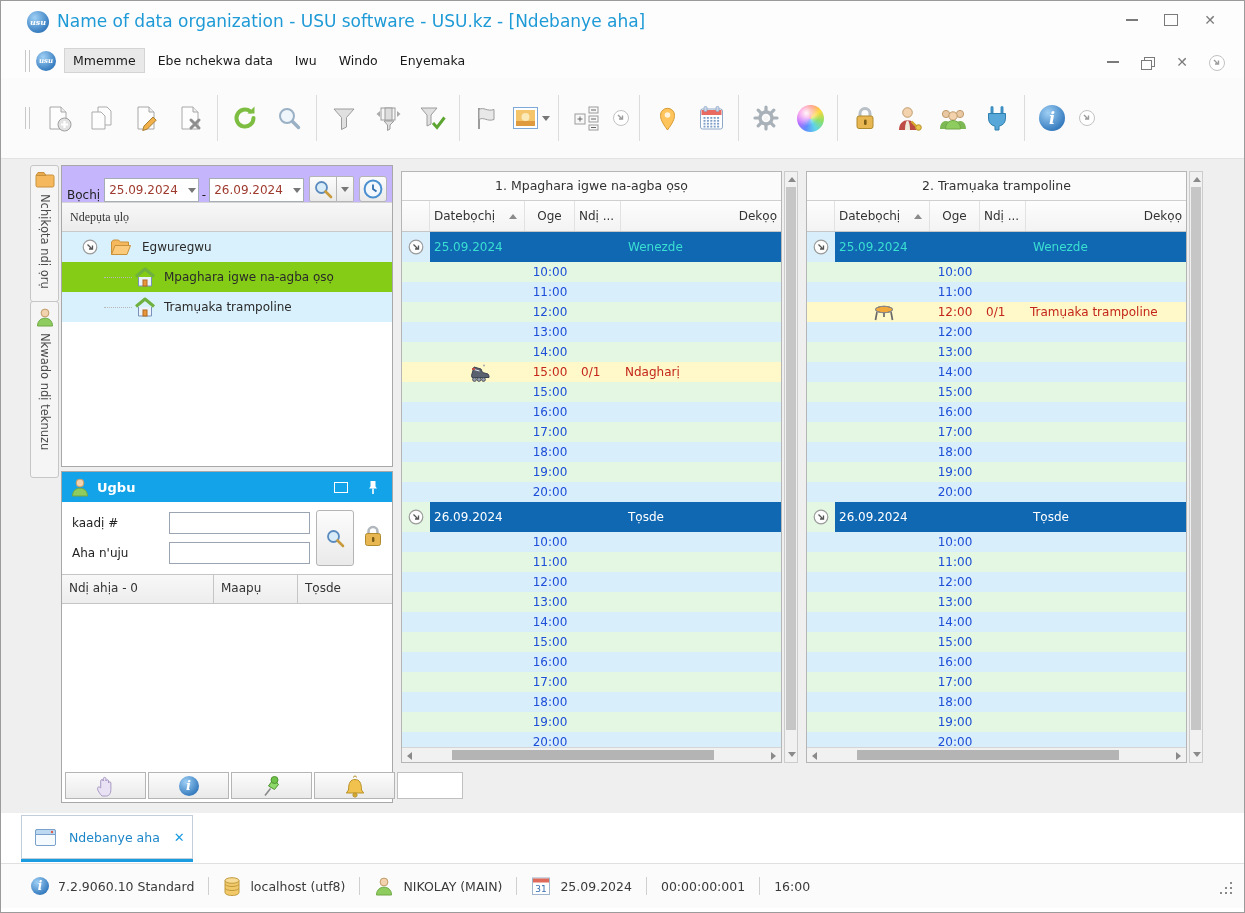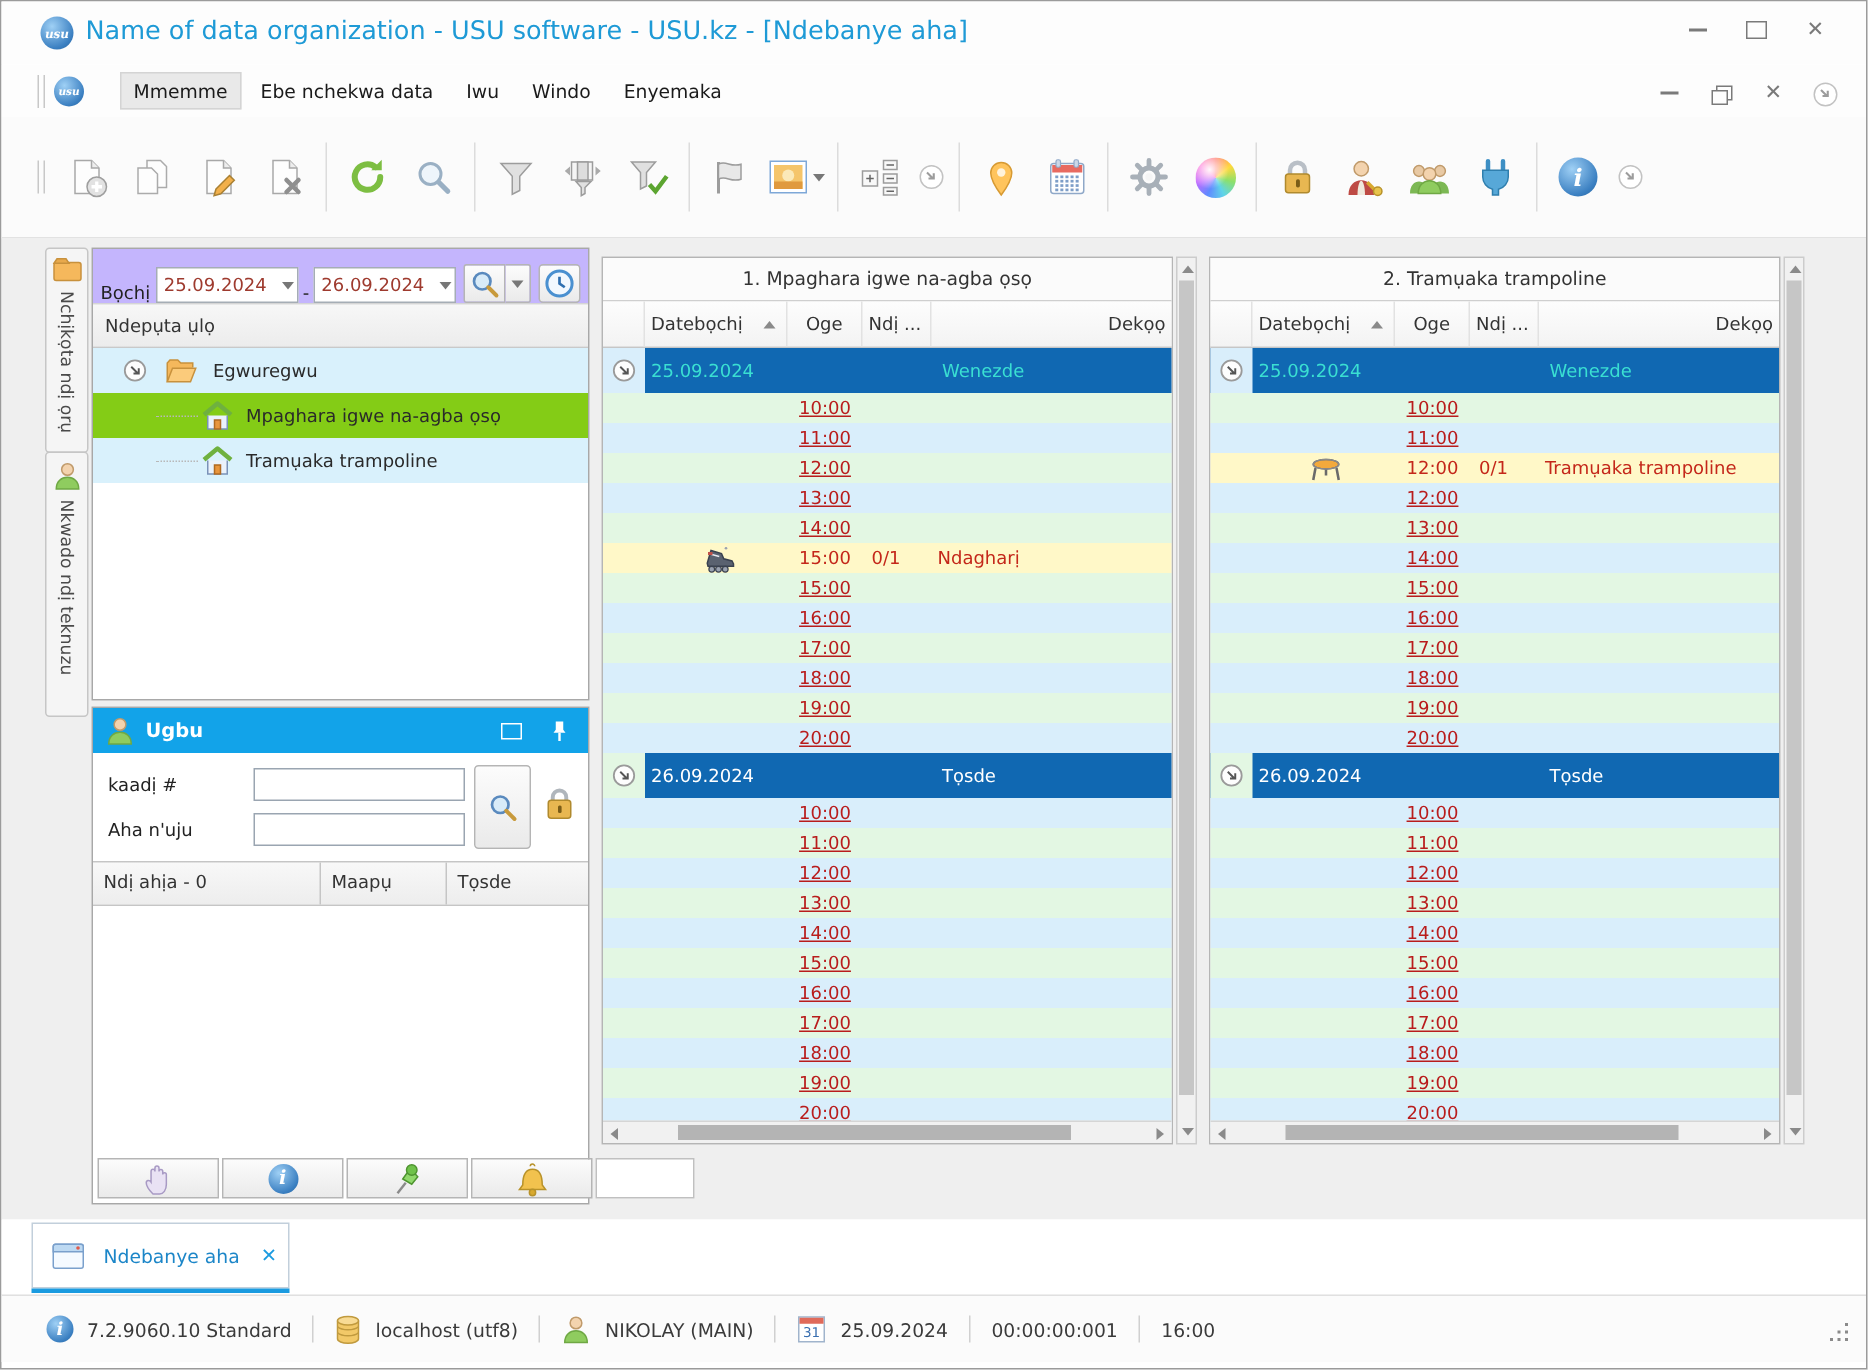--- a/index.html
+++ b/index.html
@@ -16,21 +16,21 @@
   .ctl-min{width:12px;height:2px;background:#7a7a7a;display:inline-block;}
   .ctl-max{width:12px;height:10px;border:1.5px solid #7a7a7a;display:inline-block;}
   .ctl-close{font-size:14px;line-height:14px;color:#7a7a7a;}
   .ctl-restore{position:relative;width:13px;height:11px;display:inline-block;}
   .ctl-restore:before{content:"";position:absolute;left:3px;top:0;width:9px;height:8px;border:1.5px solid #7a7a7a;}
   .ctl-restore:after{content:"";position:absolute;left:0;top:3px;width:9px;height:8px;border:1.5px solid #7a7a7a;background:#fdfdfd;}
 
   
   #menubar{position:absolute;left:0;top:42px;right:0;height:35px;background:#fdfdfd;display:flex;align-items:center;}
   .grip{width:3px;height:22px;border-left:1px solid #c8c8c8;border-right:1px solid #c8c8c8;margin:0 6px 0 24px;}
-  #menu-items{display:flex;align-items:flex-start;gap:4px;margin-left:24px;}
+  #menu-items{display:flex;align-items:flex-start;gap:4px;margin-left:8px;}
   .menu-item{padding:5px 9px;color:#1a1a1a;font-size:12.5px;white-space:nowrap;}
   .menu-item.active{background:#e9e9e9;border:1px solid #d4d4d4;padding:4px 8px;}
   #menu-ctrls{right:56px;top:54px;gap:22px;}
   #menu-overflow{position:absolute;right:18px;top:53px;}
 
   
   #toolbar{position:absolute;left:0;top:77px;right:0;height:80px;background:#fbfbfb;border-bottom:1px solid #e2e2e2;display:flex;align-items:center;}
   .tb-btn{width:44px;height:46px;display:flex;align-items:center;justify-content:center;border-radius:3px;}
   .tb-btn.small{width:26px;}
   .tb-sep{width:1px;height:46px;background:#dcdcdc;margin:0 5px;}
@@ -59,21 +59,21 @@
   .panel-hdr .ptitle{margin-left:7px;font-size:13px;color:#56799e;}
   .hdr-sp{flex:1;}
   .restore-ic{width:12px;height:9px;border:1.5px solid #8a9ab0;display:inline-block;}
   .pin-ic{display:inline-flex;margin-left:18px;margin-right:4px;}
   #date-row{height:36px;display:flex;align-items:flex-end;padding:0 5px;background:#c4b5fd;}
   .date-lbl{font-size:12px;color:#222;margin-right:4px;}
   .combo{width:100px;height:24px;border:1px solid #a5adb5;background:#fff;display:flex;align-items:center;box-sizing:border-box;}
   .combo .cval{flex:1;overflow:hidden;white-space:nowrap;font-size:12px;color:#9e3a2e;padding-left:4px;width:58px;}
   .combo .carrow{width:14px;display:flex;justify-content:center;}
   .btn{border:1px solid #b5b5b5;background:linear-gradient(#fcfcfc,#eaeaea);display:flex;align-items:center;justify-content:center;box-sizing:border-box;}
-  #list-hdr{height:28px;line-height:28px;background:linear-gradient(#f7f7f7,#ececec);border-top:1px solid #d5d5d5;border-bottom:1px solid #c9c9c9;padding-left:8px;color:#333;}
+  #list-hdr{height:28px;line-height:28px;background:linear-gradient(#f7f7f7,#ececec);border-top:1px solid #d5d5d5;border-bottom:1px solid #c9c9c9;padding-left:8px;color:#333;font-family:Liberation Serif, serif;}
   .trow{height:30px;position:relative;}
   .trow .t-label{position:absolute;top:0;line-height:30px;font-size:12px;color:#2a2a2a;white-space:nowrap;}
   .dotline{position:absolute;top:15px;border-top:1px dotted #b8b8b8;}
 
   
   #current-panel{left:60px;top:312px;width:330px;height:330px;}
   #current-hdr{height:30px;background:#12a3e9;display:flex;align-items:center;padding:0 8px;}
   #current-hdr .ptitle{color:#fff;font-weight:bold;font-size:13px;margin-left:7px;}
   .fld-label{position:absolute;left:10px;font-size:12px;color:#222;}
   .fld-input{position:absolute;left:107px;width:141px;height:22px;border:1px solid #9aa5b1;background:#fff;box-sizing:border-box;font-size:12px;padding:0 3px;font-family:inherit;}
@@ -90,21 +90,21 @@
   .sc{border-right:1px solid #e2e2e2;box-sizing:border-box;display:flex;align-items:center;padding:0 4px;color:#333;}
   .srow{position:relative;height:20px;line-height:20px;font-size:12px;}
   .srow.group{height:30px;line-height:30px;background:#1068b2;}
   .stripe-green{background:#e3f7e3;}
   .stripe-blue{background:#d9eefb;}
   .srow.entry{background:#fff8c8;color:#c4271a;}
   .exp-cell{position:absolute;left:0;top:0;bottom:0;width:28px;display:flex;align-items:center;justify-content:center;}
   .g-date{position:absolute;left:32px;top:0;font-size:12px;}
   .g-day{position:absolute;left:226px;top:0;font-size:12px;}
   .g-cyan{color:#3adfd2;} .g-white{color:#fff;}
-  .t-time{position:absolute;left:123px;width:50px;text-align:center;color:#b91c1c;text-decoration:underline;}
+  .t-time{position:absolute;left:123px;width:50px;text-align:center;color:#1d4ed8;}
   .e-ic{position:absolute;left:66px;top:0;height:20px;display:flex;align-items:center;}
   .e-time{position:absolute;left:123px;width:50px;text-align:center;}
   .e-count{position:absolute;left:179px;}
   .e-desc{position:absolute;left:223px;}
   .sch-hscroll{position:absolute;left:0;right:0;bottom:0;height:14px;background:#f1f1f1;border-top:1px solid #d5d5d5;}
   .h-thumb{position:absolute;left:50px;top:2px;height:10px;width:262px;background:#b4b4b4;}
   .arr{position:absolute;width:0;height:0;}
   .arr-l{left:5px;top:4px;border-top:4px solid transparent;border-bottom:4px solid transparent;border-right:5px solid #8a8a8a;}
   .arr-r{right:5px;top:4px;border-top:4px solid transparent;border-bottom:4px solid transparent;border-left:5px solid #8a8a8a;}
   .vscroll{position:absolute;top:12px;width:14px;height:592px;background:#f1f1f1;border:1px solid #cccccc;box-sizing:border-box;}

